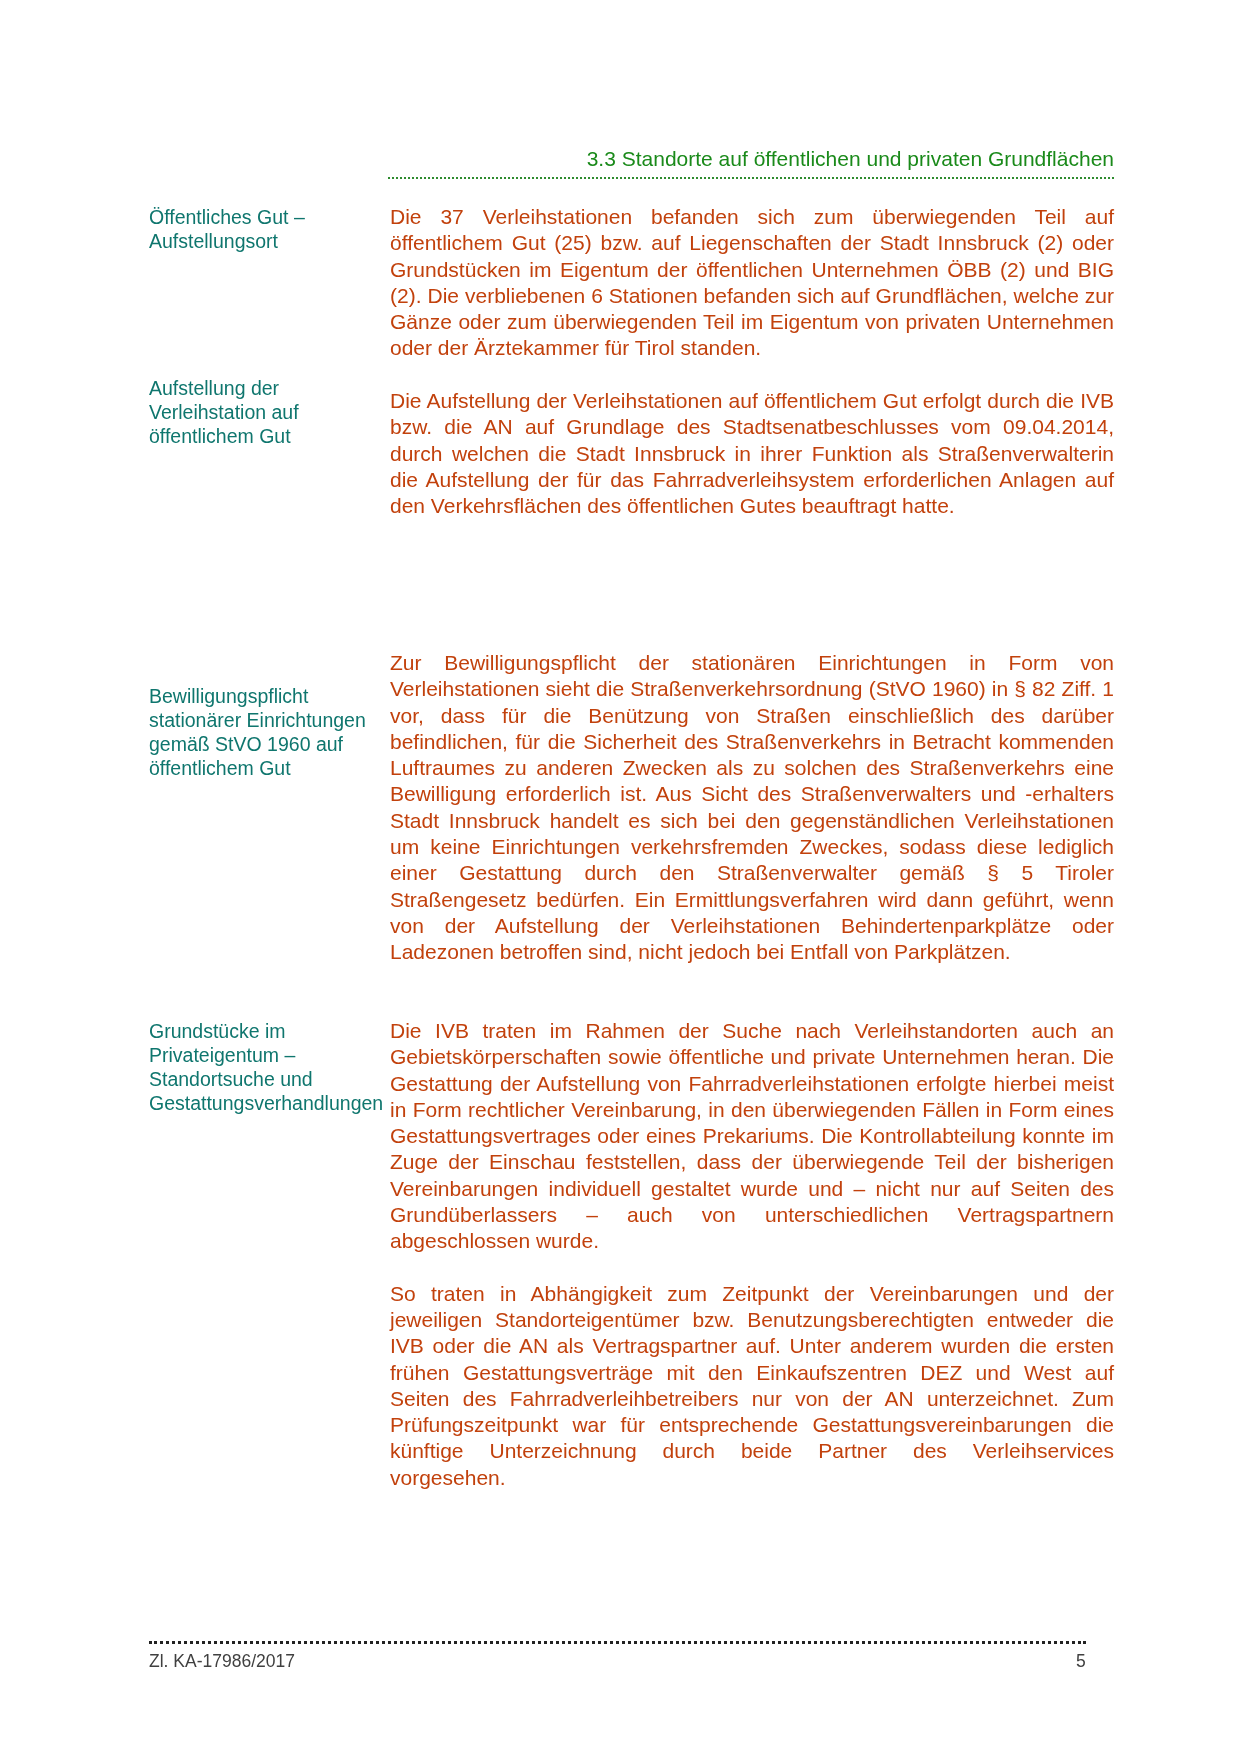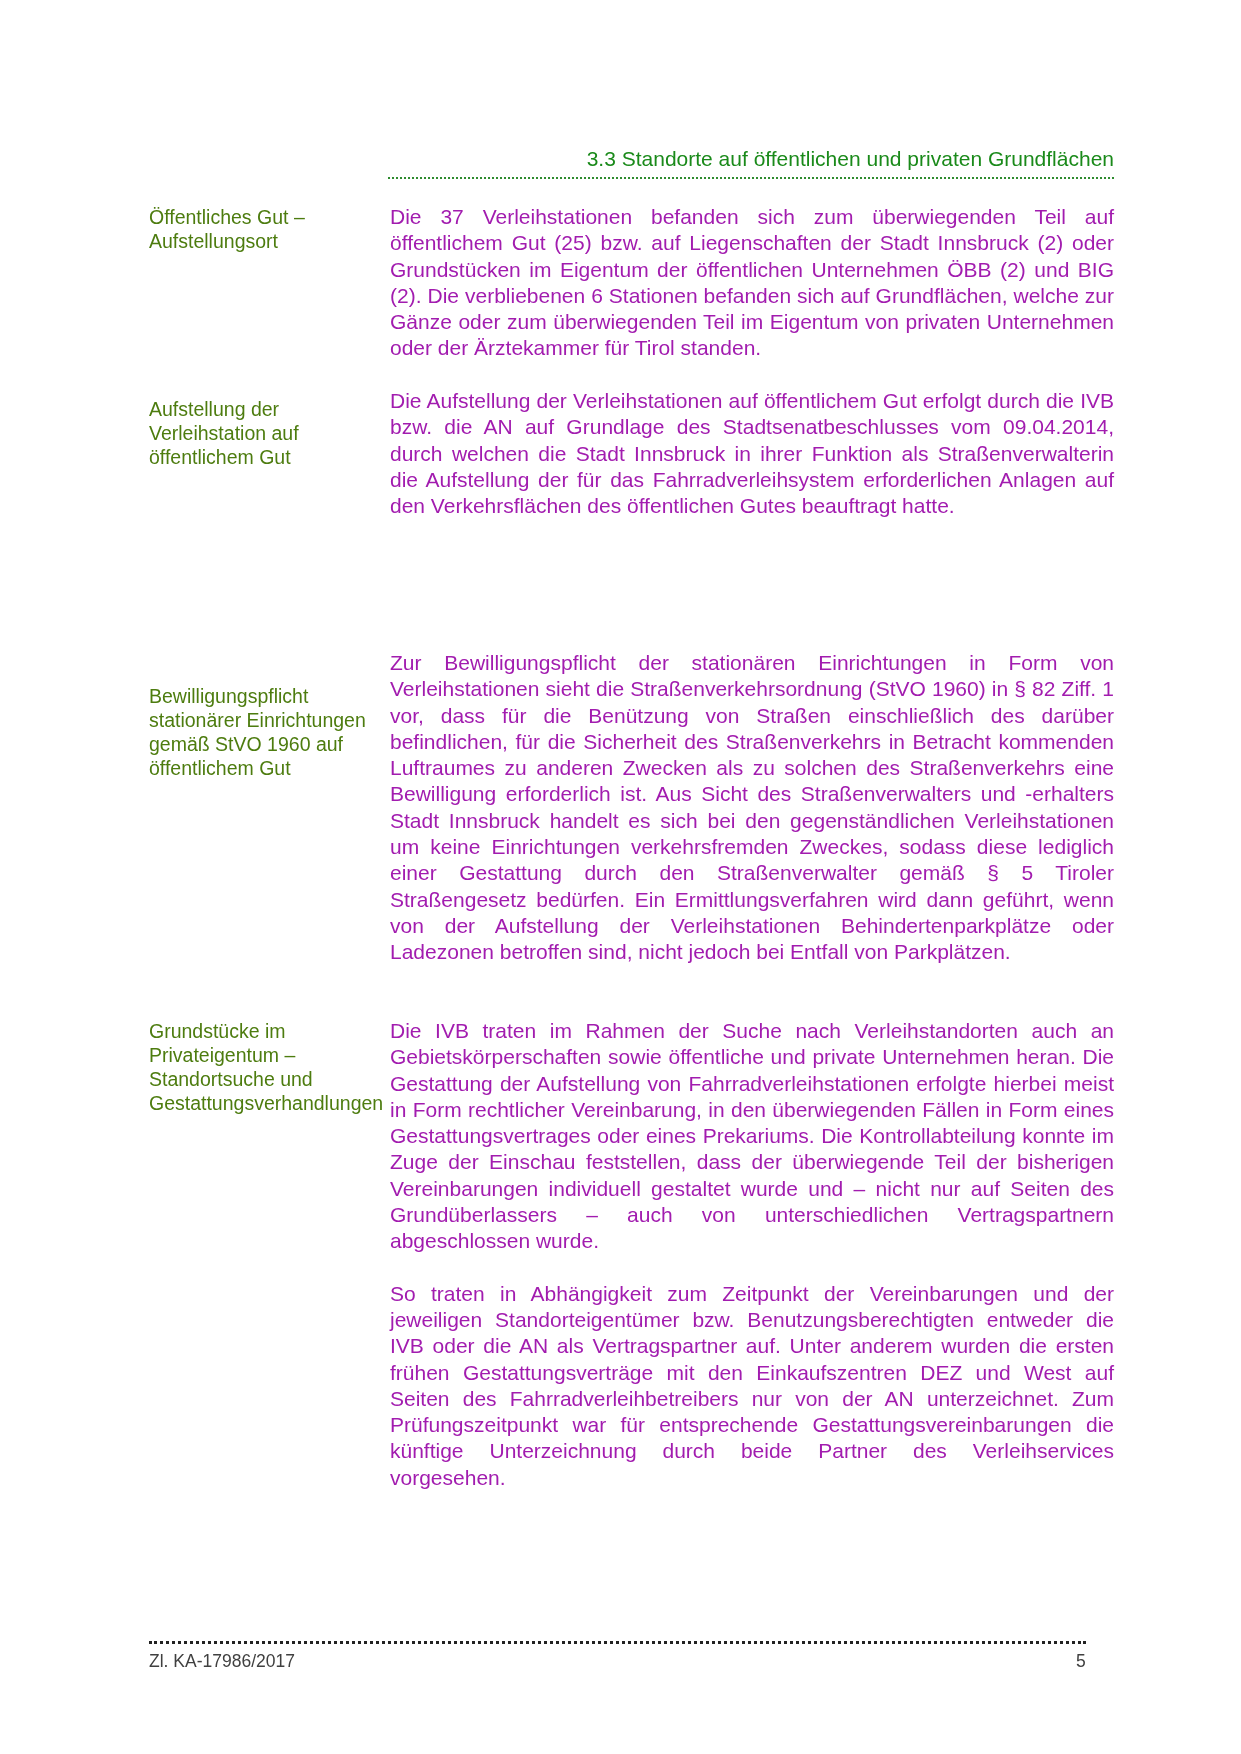--- a/index.html
+++ b/index.html
@@ -29,32 +29,32 @@
       color: #1a8a1a;
       font-size: 21px;
       line-height: 26px;
       padding-bottom: 5px;
       border-bottom: 2px dotted #2e8b2e;
     }
     .margin-note {
       position: absolute;
       left: 149px;
       width: 222px;
-      color: #4d7c0f;
+      color: #0f766e;
       font-size: 19.5px;
       line-height: 24px;
     }
     .body-text {
       position: absolute;
       left: 390px;
       width: 724px;
       font-size: 21px;
       line-height: 26.3px;
       text-align: justify;
-      color: #a21caf;
+      color: #c2410c;
     }
     .body-text p {
       margin: 0;
     }
     .footer-rule {
       position: absolute;
       left: 149px;
       top: 1641px;
       width: 937px;
       border-top: 3px dotted #222222;
@@ -78,21 +78,21 @@
   <div class="section-header">3.3  Standorte auf öffentlichen und privaten Grundflächen</div>
 
   <div>
     <div class="margin-note" style="top:205px;">Öffentliches Gut – Aufstellungsort</div>
     <div class="body-text" style="top:204px;">
       <p>Die 37 Verleihstationen befanden sich zum überwiegenden Teil auf öffentlichem Gut (25) bzw. auf Liegenschaften der Stadt Innsbruck (2) oder Grundstücken im Eigentum der öffentlichen Unternehmen ÖBB (2) und BIG (2). Die verbliebenen 6 Stationen befanden sich auf Grundflächen, welche zur Gänze oder zum überwiegenden Teil im Eigentum von privaten Unternehmen oder der Ärztekammer für Tirol standen.</p>
     </div>
   </div>
 
   <div>
-    <div class="margin-note" style="top:397px;">Aufstellung der Verleihstation auf öffentlichem Gut</div>
+    <div class="margin-note" style="top:376px;">Aufstellung der Verleihstation auf öffentlichem Gut</div>
     <div class="body-text" style="top:388px;">
       <p>Die Aufstellung der Verleihstationen auf öffentlichem Gut erfolgt durch die IVB bzw. die AN auf Grundlage des Stadtsenatbeschlusses vom 09.04.2014, durch welchen die Stadt Innsbruck in ihrer Funktion als Straßenverwalterin die Aufstellung der für das Fahrradverleihsystem erforderlichen Anlagen auf den Verkehrsflächen des öffentlichen Gutes beauftragt hatte.</p>
     </div>
   </div>
 
   <div>
     <div class="margin-note" style="top:651px;margin-top:33px;">Bewilligungspflicht stationärer Einrichtungen gemäß StVO 1960 auf öffentlichem Gut</div>
     <div class="body-text" style="top:650px;">
       <p>Zur Bewilligungspflicht der stationären Einrichtungen in Form von Verleihstationen sieht die Straßenverkehrsordnung (StVO 1960) in § 82 Ziff. 1 vor, dass für die Benützung von Straßen einschließlich des darüber befindlichen, für die Sicherheit des Straßenverkehrs in Betracht kommenden Luftraumes zu anderen Zwecken als zu solchen des Straßenverkehrs eine Bewilligung erforderlich ist. Aus Sicht des Straßenverwalters und -erhalters Stadt Innsbruck handelt es sich bei den gegenständlichen Verleihstationen um keine Einrichtungen verkehrsfremden Zweckes, sodass diese lediglich einer Gestattung durch den Straßenverwalter gemäß § 5 Tiroler Straßengesetz bedürfen. Ein Ermittlungsverfahren wird dann geführt, wenn von der Aufstellung der Verleihstationen Behindertenparkplätze oder Ladezonen betroffen sind, nicht jedoch bei Entfall von Parkplätzen.</p>
     </div>

